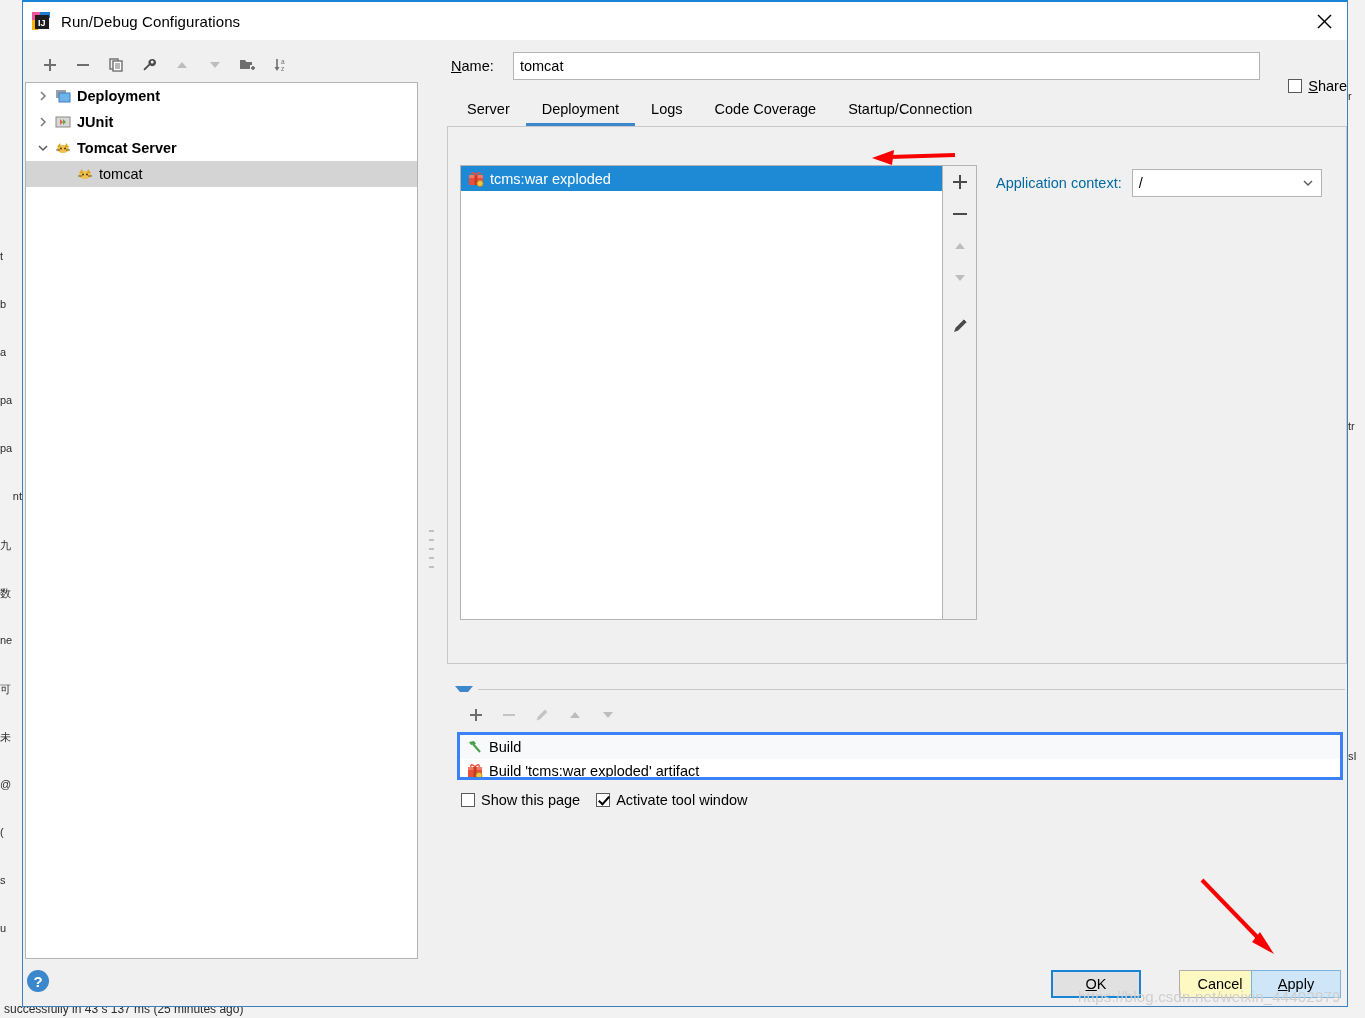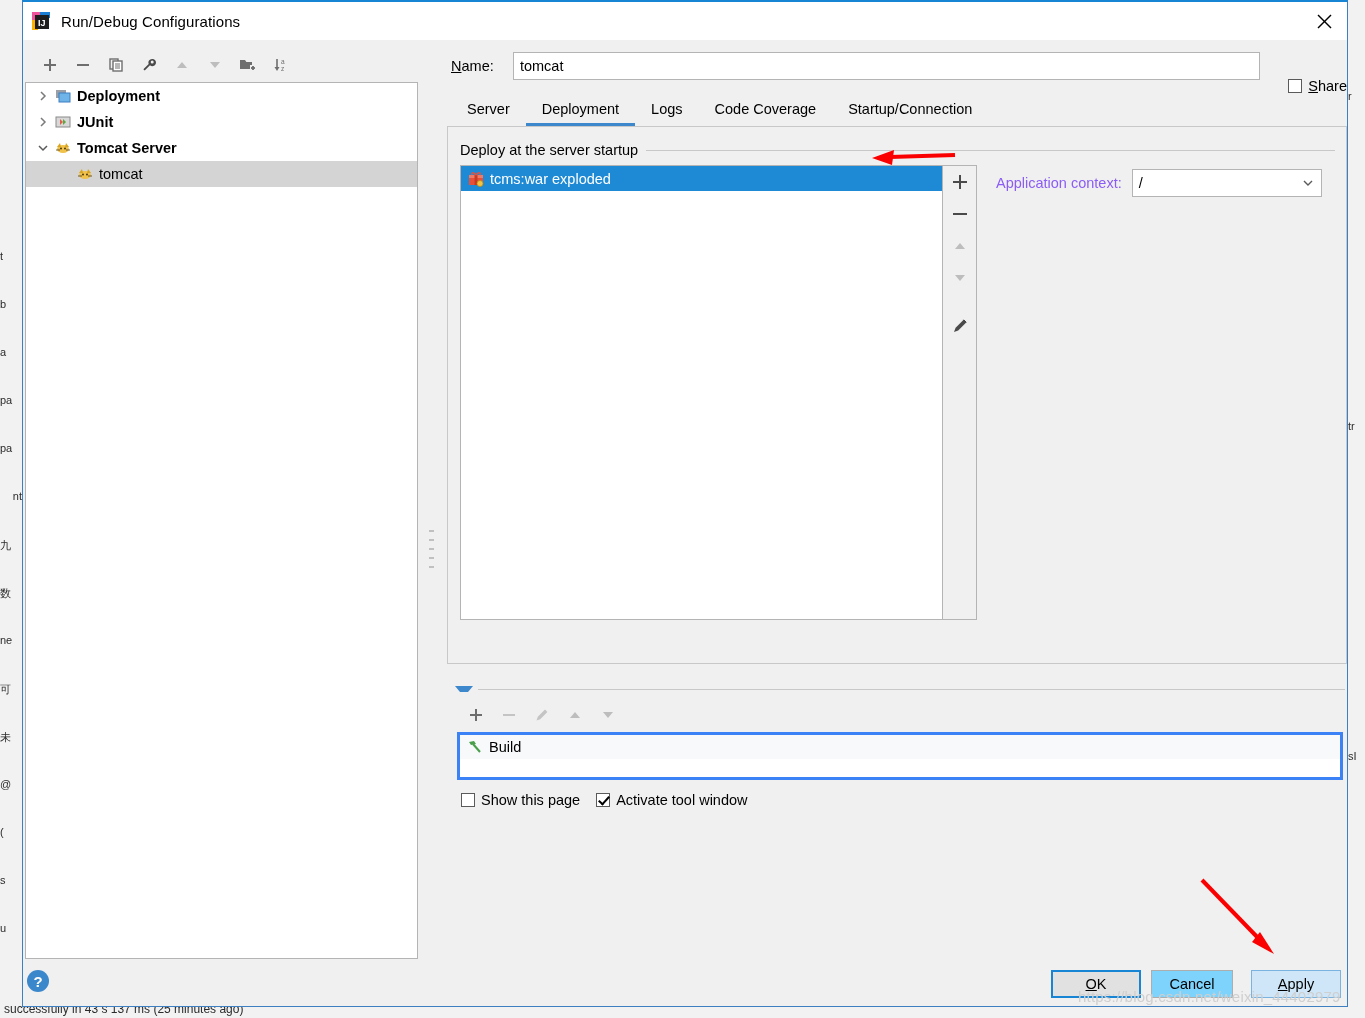--- a/index.html
+++ b/index.html
@@ -178,21 +178,21 @@
     display: flex; flex-direction: column; align-items: center;
   }
   .side-btn {
     width: 34px; height: 32px; display: flex; align-items: center;
     justify-content: center; cursor: default;
   }
   #app-ctx-row {
     position: absolute; left: 548px; top: 42px; height: 28px;
     display: flex; align-items: center;
   }
-  #app-ctx-label { font-size: 14.5px; color: #8b5cf6; margin-right: 10px; }
+  #app-ctx-label { font-size: 14.5px; color: #0369a1; margin-right: 10px; }
   #app-ctx-combo {
     width: 190px; height: 28px; background: #fff; border: 1px solid #b4b4b4;
     display: flex; align-items: center; cursor: default;
   }
   #app-ctx-value {
     flex: 1; font-size: 14.5px; padding-left: 6px; color: #000;
   }
   #app-ctx-arrow {
     width: 26px; display: flex; align-items: center; justify-content: center;
   }
@@ -249,21 +249,21 @@
   }
   .fbtn {
     position: absolute; top: 10px; height: 28px;
     display: flex; align-items: center; justify-content: center;
     font-size: 14.5px; color: #000; cursor: default;
   }
   #btn-ok {
     left: 1028px; width: 90px; background: #e1e1e1; border: 2px solid #1884d4;
   }
   #btn-cancel {
-    left: 1128px; width: 82px; background: #7dd3fc; border: 1px solid #adadad;
+    left: 1156px; width: 82px; background: #fef9c3; border: 1px solid #adadad;
   }
   #btn-apply {
     left: 1228px; width: 90px; background: #cfe6f8; border: 1px solid #7ab2e0;
   }
   #btn-apply u, #btn-ok u { text-decoration: underline; }
 
   
   .arrow { position: absolute; pointer-events: none; }
   #arrow1 { left: 860px; top: 144px; }
   #arrow2 { left: 1190px; top: 872px; }
@@ -480,24 +480,20 @@
 
       <div id="tabs">
         <div class="tab">Server</div>
         <div class="tab active">Deployment</div>
         <div class="tab">Logs</div>
         <div class="tab">Code Coverage</div>
         <div class="tab">Startup/Connection</div>
       </div>
 
       <div id="deploy-panel">
-        <div id="deploy-legend">
-          <span>Deploy at the server startup</span>
-          <i></i>
-        </div>
 
         <div id="deploy-list">
           <div class="deploy-item selected">
             <span class="tree-icon">
               <svg width="16" height="16" viewBox="0 0 16 16">
                 <rect x="1" y="6" width="14" height="8" fill="#e8503a"></rect>
                 <rect x="1" y="4" width="14" height="3" fill="#f07a63"></rect>
                 <rect x="6.5" y="4" width="3" height="10" fill="#c73a26"></rect>
                 <path d="M8 4 C6 1 3 1 4 4" fill="none" stroke="#e8503a" stroke-width="1.4"></path>
                 <path d="M8 4 C10 1 13 1 12 4" fill="none" stroke="#e8503a" stroke-width="1.4"></path>
@@ -589,20 +585,33 @@
         <div id="bl-list">
           <div class="bl-item alt">
             <span class="tree-icon">
               <svg width="16" height="16" viewBox="0 0 16 16">
                 <path d="M2 3 L7 2 L9 5 L4 6 Z" fill="#4a9f4a"></path>
                 <line x1="6" y1="5" x2="13" y2="13" stroke="#4a9f4a" stroke-width="2"></line>
               </svg>
             </span>
             <span>Build</span>
           </div>
+          <div class="bl-item">
+            <span class="tree-icon">
+              <svg width="16" height="16" viewBox="0 0 16 16">
+                <rect x="1" y="6" width="14" height="8" fill="#e8503a"></rect>
+                <rect x="1" y="4" width="14" height="3" fill="#f07a63"></rect>
+                <rect x="6.5" y="4" width="3" height="10" fill="#c73a26"></rect>
+                <path d="M8 4 C6 1 3 1 4 4" fill="none" stroke="#e8503a" stroke-width="1.4"></path>
+                <path d="M8 4 C10 1 13 1 12 4" fill="none" stroke="#e8503a" stroke-width="1.4"></path>
+                <circle cx="12" cy="12.5" r="3" fill="#f5c344" stroke="#b88c12" stroke-width="0.8"></circle>
+              </svg>
+            </span>
+            <span>Build 'tcms:war exploded' artifact</span>
+          </div>
         </div>
 
         <div id="bl-checks">
           <span class="chk-wrap">
             <span class="cbox"></span>
             <span>Show this page</span>
           </span>
           <span class="chk-wrap">
             <span class="cbox checked"></span>
             <span>Activate tool window</span>

